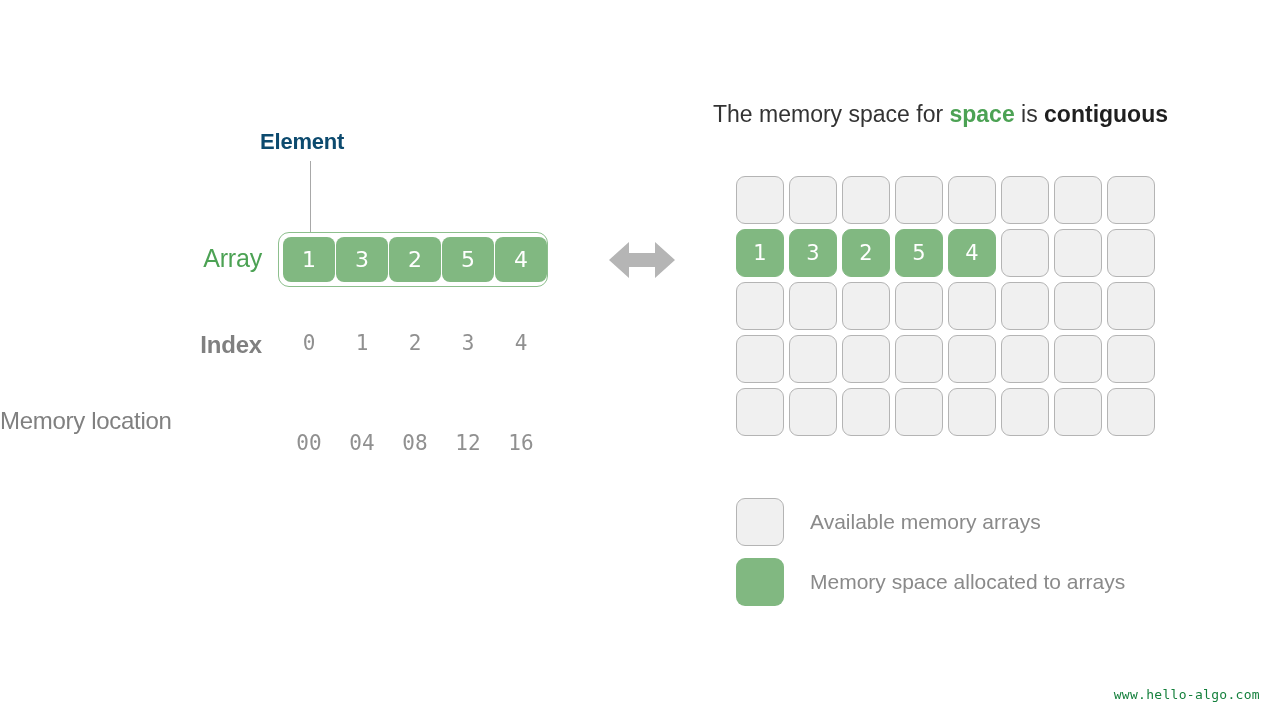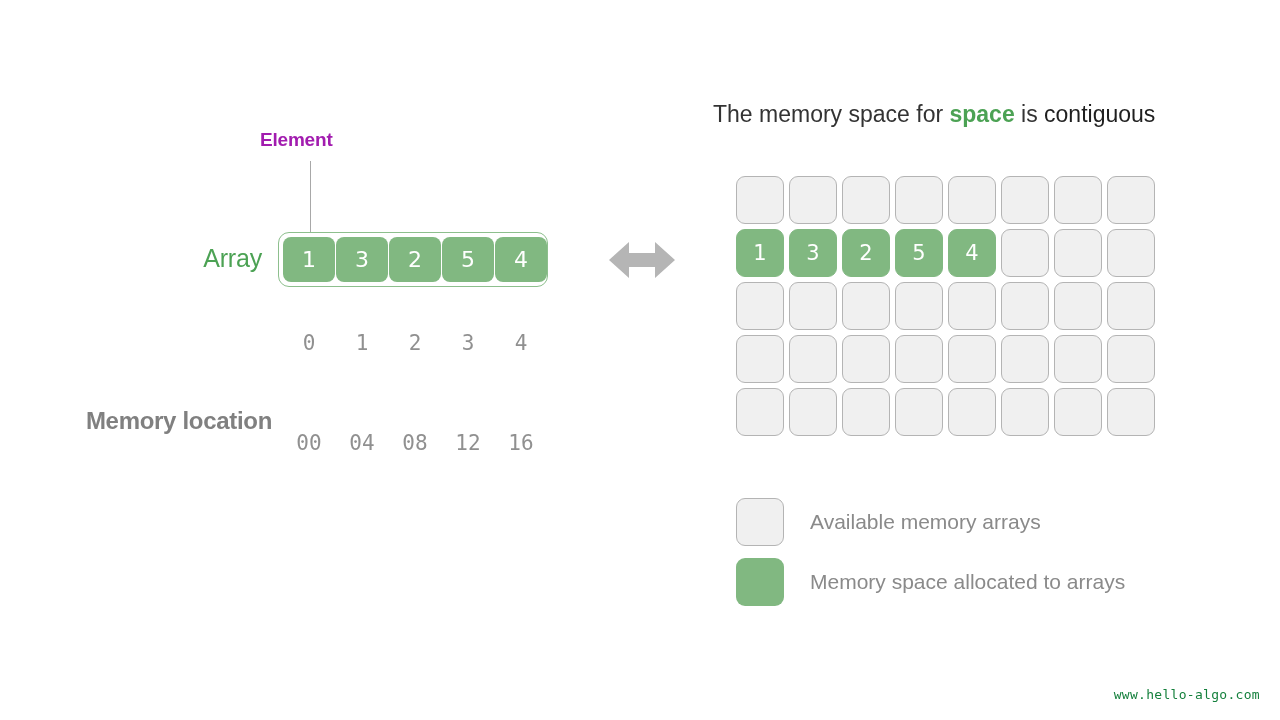--- a/index.html
+++ b/index.html
@@ -22,23 +22,23 @@
     left: 0;
     top: 0;
     width: 700px;
     height: 720px;
   }
 
   #element-label {
     position: absolute;
     left: 260px;
     top: 129px;
-    font-size: 19px;
+    font-size: 22px;
     font-weight: bold;
-    color: #a21caf;
+    color: #0c4a6e;
     letter-spacing: -0.2px;
     white-space: nowrap;
   }
 
   #element-connector {
     position: absolute;
     left: 310px;
     top: 161px;
     width: 1px;
     height: 78px;
@@ -113,26 +113,25 @@
     font-family: "DejaVu Sans Mono", monospace;
     font-size: 21px;
     color: #909090;
   }
 
   #memloc-row-label {
     position: absolute;
     left: 0px;
     top: 407px;
     width: 262px;
-    text-align: center;
+    text-align: left;
     font-size: 24px;
-    font-weight: bold;
+    font-weight: normal;
     color: #808080;
     letter-spacing: -0.3px;
-    padding-left: 48px;
   }
   #memloc-values {
     position: absolute;
     left: 283px;
     top: 407px;
     display: flex;
     gap: 1px;
   }
   .memloc-value {
     width: 52px;
@@ -168,21 +167,21 @@
     font-size: 23px;
     color: #333333;
     white-space: nowrap;
   }
   #memory-heading .hl-green {
     color: #4CA254;
     font-weight: bold;
   }
   #memory-heading .hl-dark {
     color: #1f1f1f;
-    font-weight: normal;
+    font-weight: bold;
     text-align: center;
   }
 
   #memory-grid {
     position: absolute;
     left: 36px;
     top: 176px;
     display: grid;
     grid-template-columns: repeat(8, 48px);
     grid-auto-rows: 48px;
@@ -264,20 +263,21 @@
 
   <div id="array-box"></div>
   <div id="array-cells">
     <div class="array-cell">1</div>
     <div class="array-cell">3</div>
     <div class="array-cell">2</div>
     <div class="array-cell">5</div>
     <div class="array-cell">4</div>
   </div>
 
+  <div id="index-row-label">Index</div>
   <div id="index-values">
     <div class="index-value">0</div>
     <div class="index-value">1</div>
     <div class="index-value">2</div>
     <div class="index-value">3</div>
     <div class="index-value">4</div>
   </div>
 
   <div id="memloc-row-label">Memory location</div>
   <div id="memloc-values">

